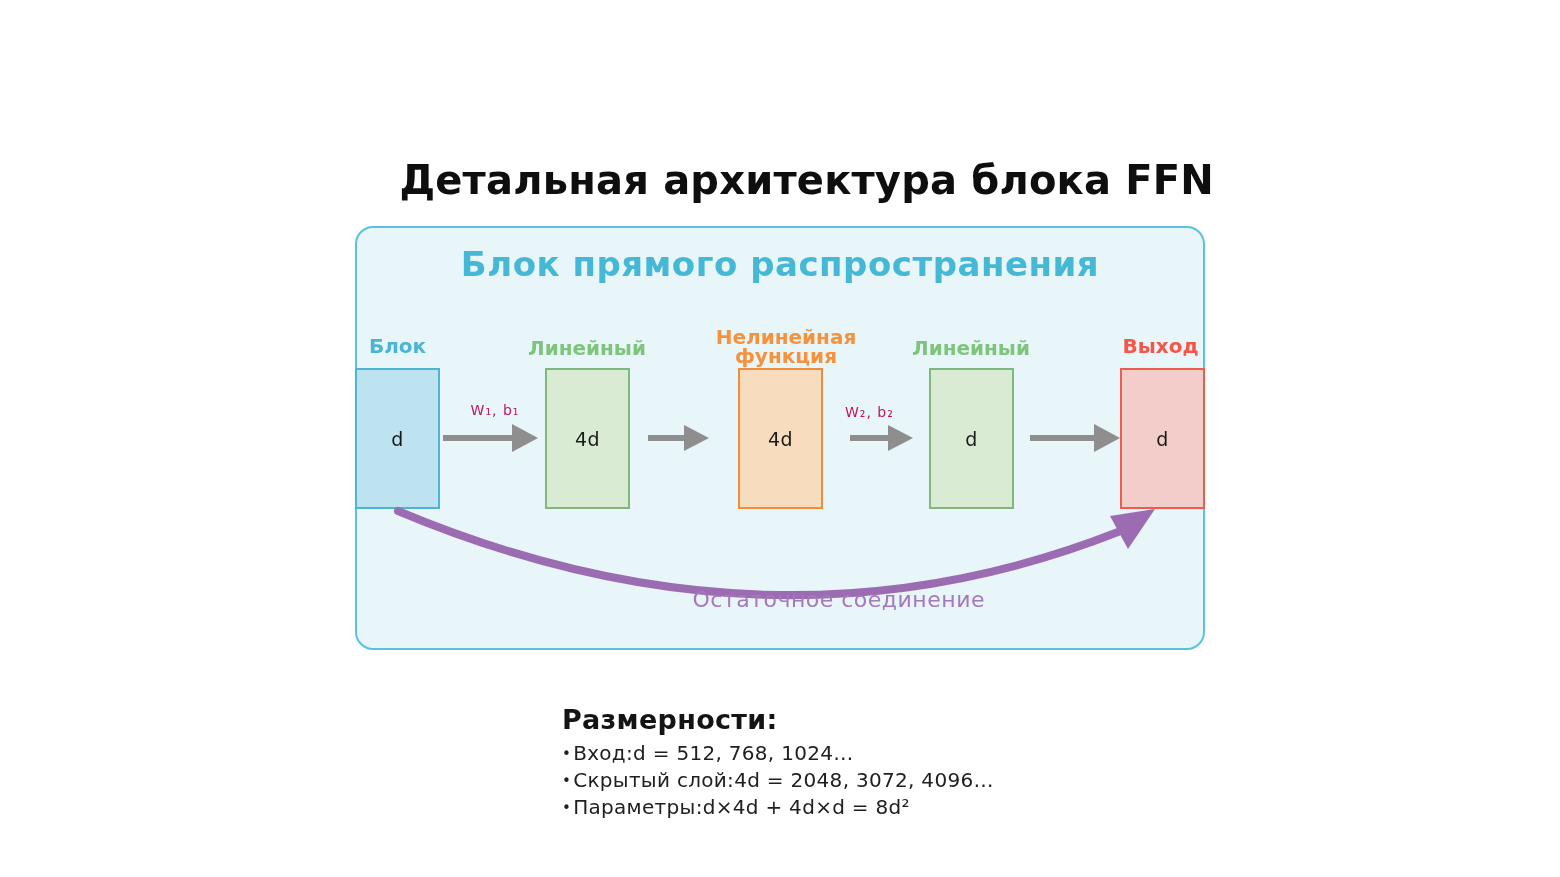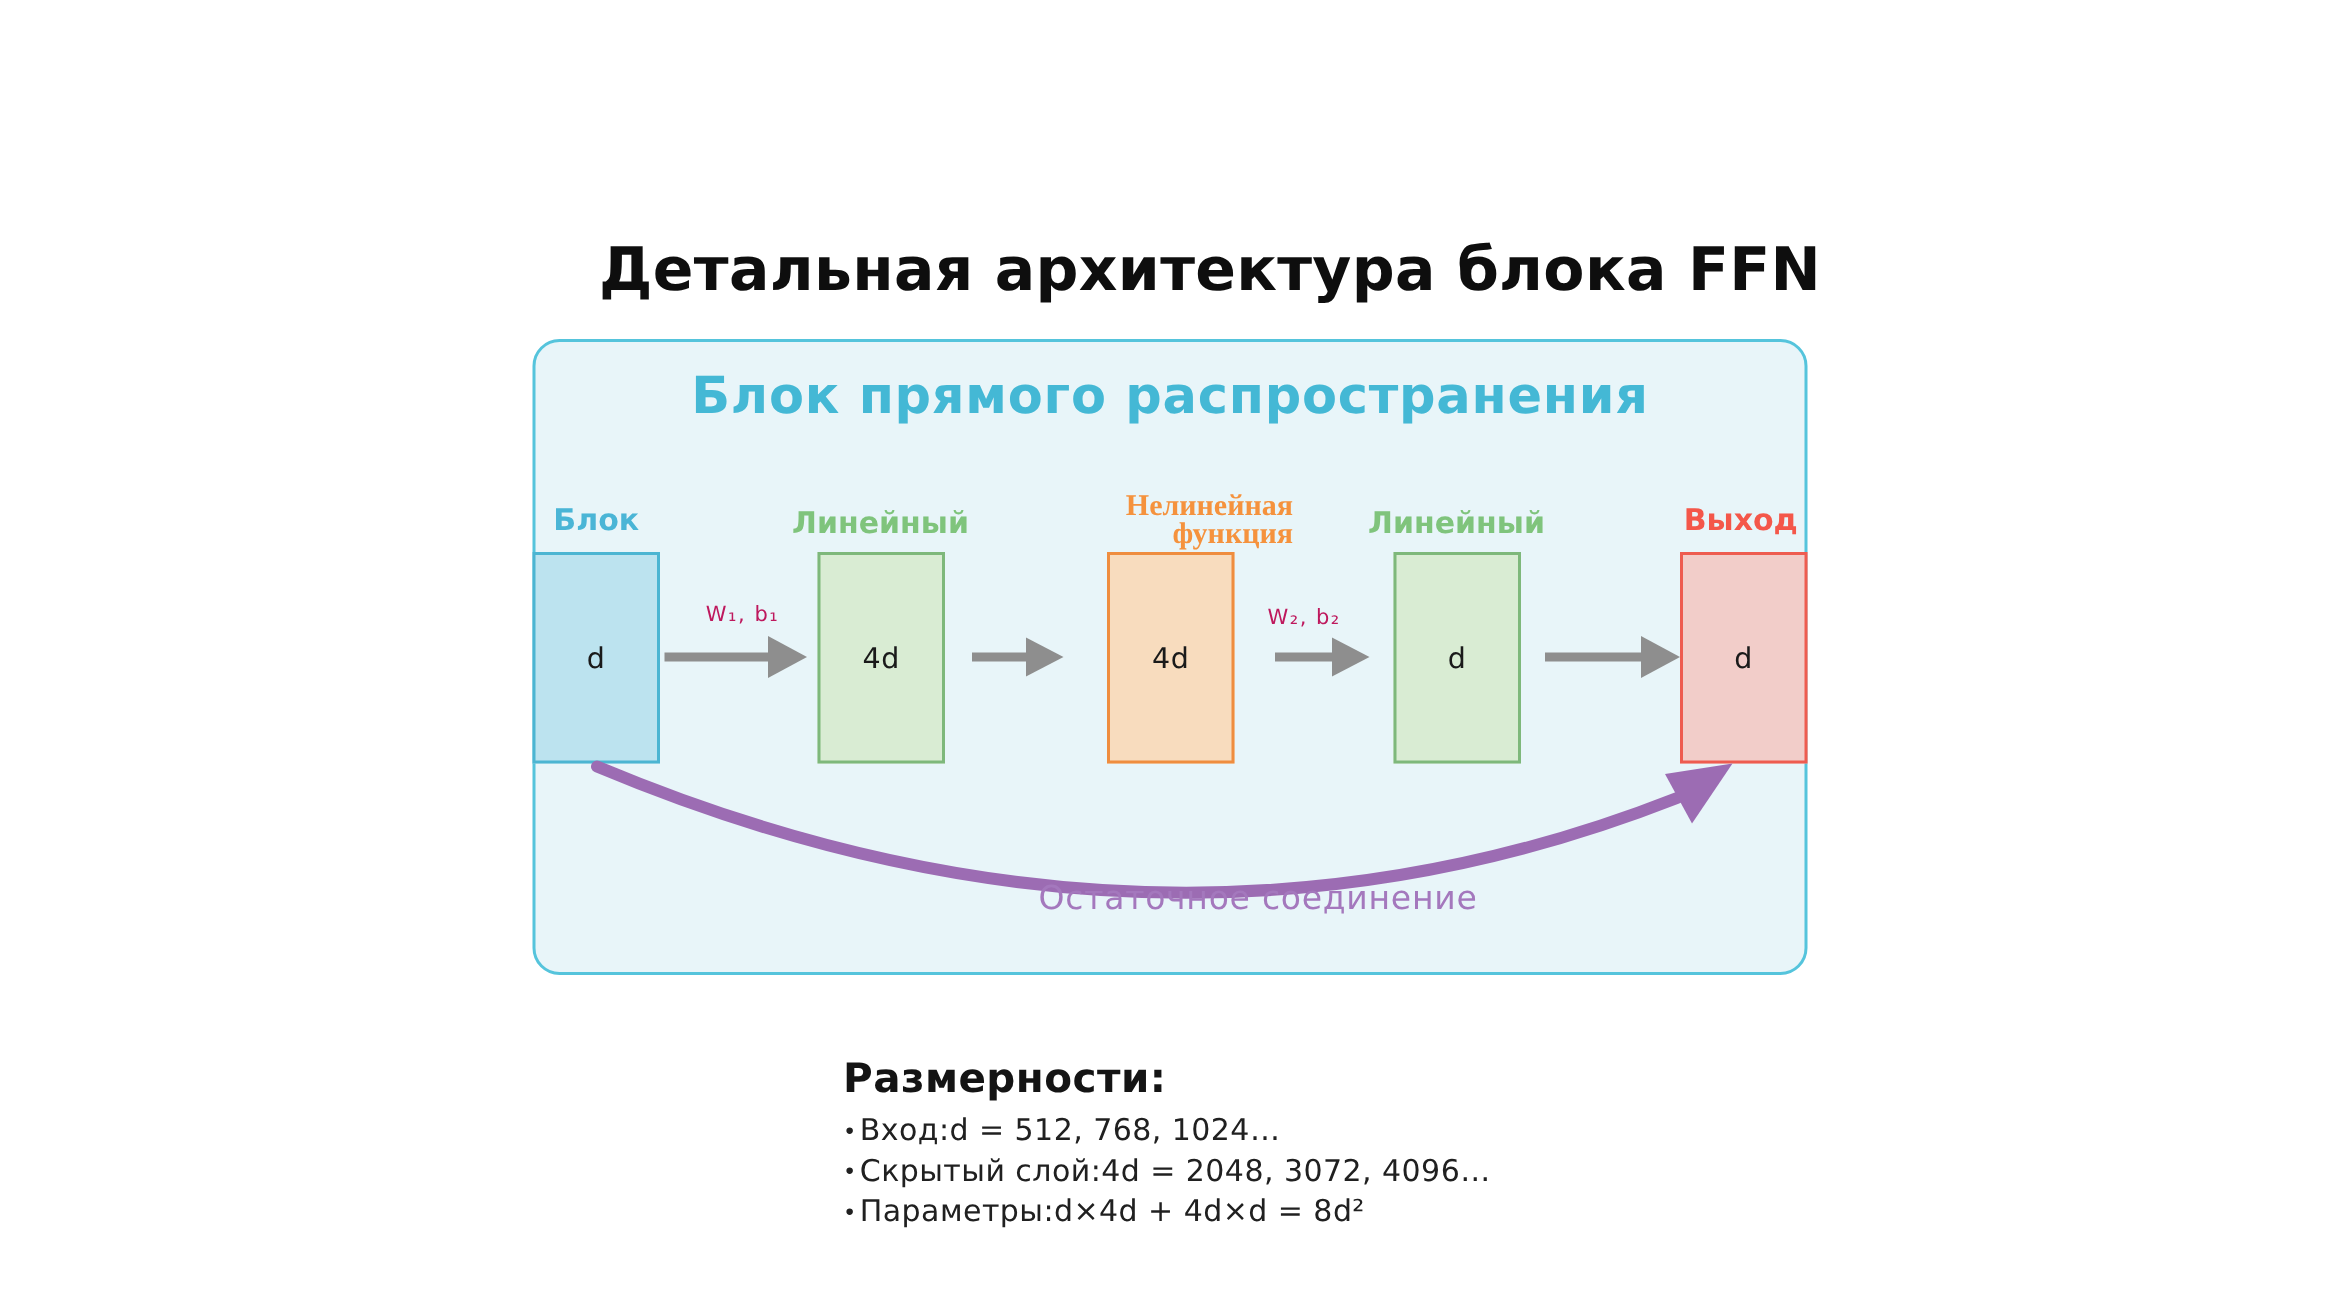--- a/index.html
+++ b/index.html
@@ -47,21 +47,21 @@
 
   
   .node-label {
     position: absolute;
     font-size: 20px;
     font-weight: bold;
     text-align: center;
     line-height: 20px;
     white-space: nowrap;
   }
-  .node-label.wrap { white-space: normal; text-align: right; line-height: 19px; font-family: Liberation Serif, serif; }
+  .node-label.wrap { white-space: normal; text-align: center; line-height: 19px; }
   .lbl-input  { left: 355px;  top: 336px; width: 85px;  color: #4ab5d6; }
   .lbl-lin1   { left: 512px;  top: 338px; width: 150px; color: #7fc47c; }
   .lbl-act    { left: 710px;  top: 328px; width: 152px; color: #f5923d; }
   .lbl-lin2   { left: 896px;  top: 338px; width: 150px; color: #7fc47c; }
   .lbl-output { left: 1118px; top: 336px; width: 85px;  color: #f4574a; }
 
   
   .node-box {
     position: absolute;
     top: 368px;

